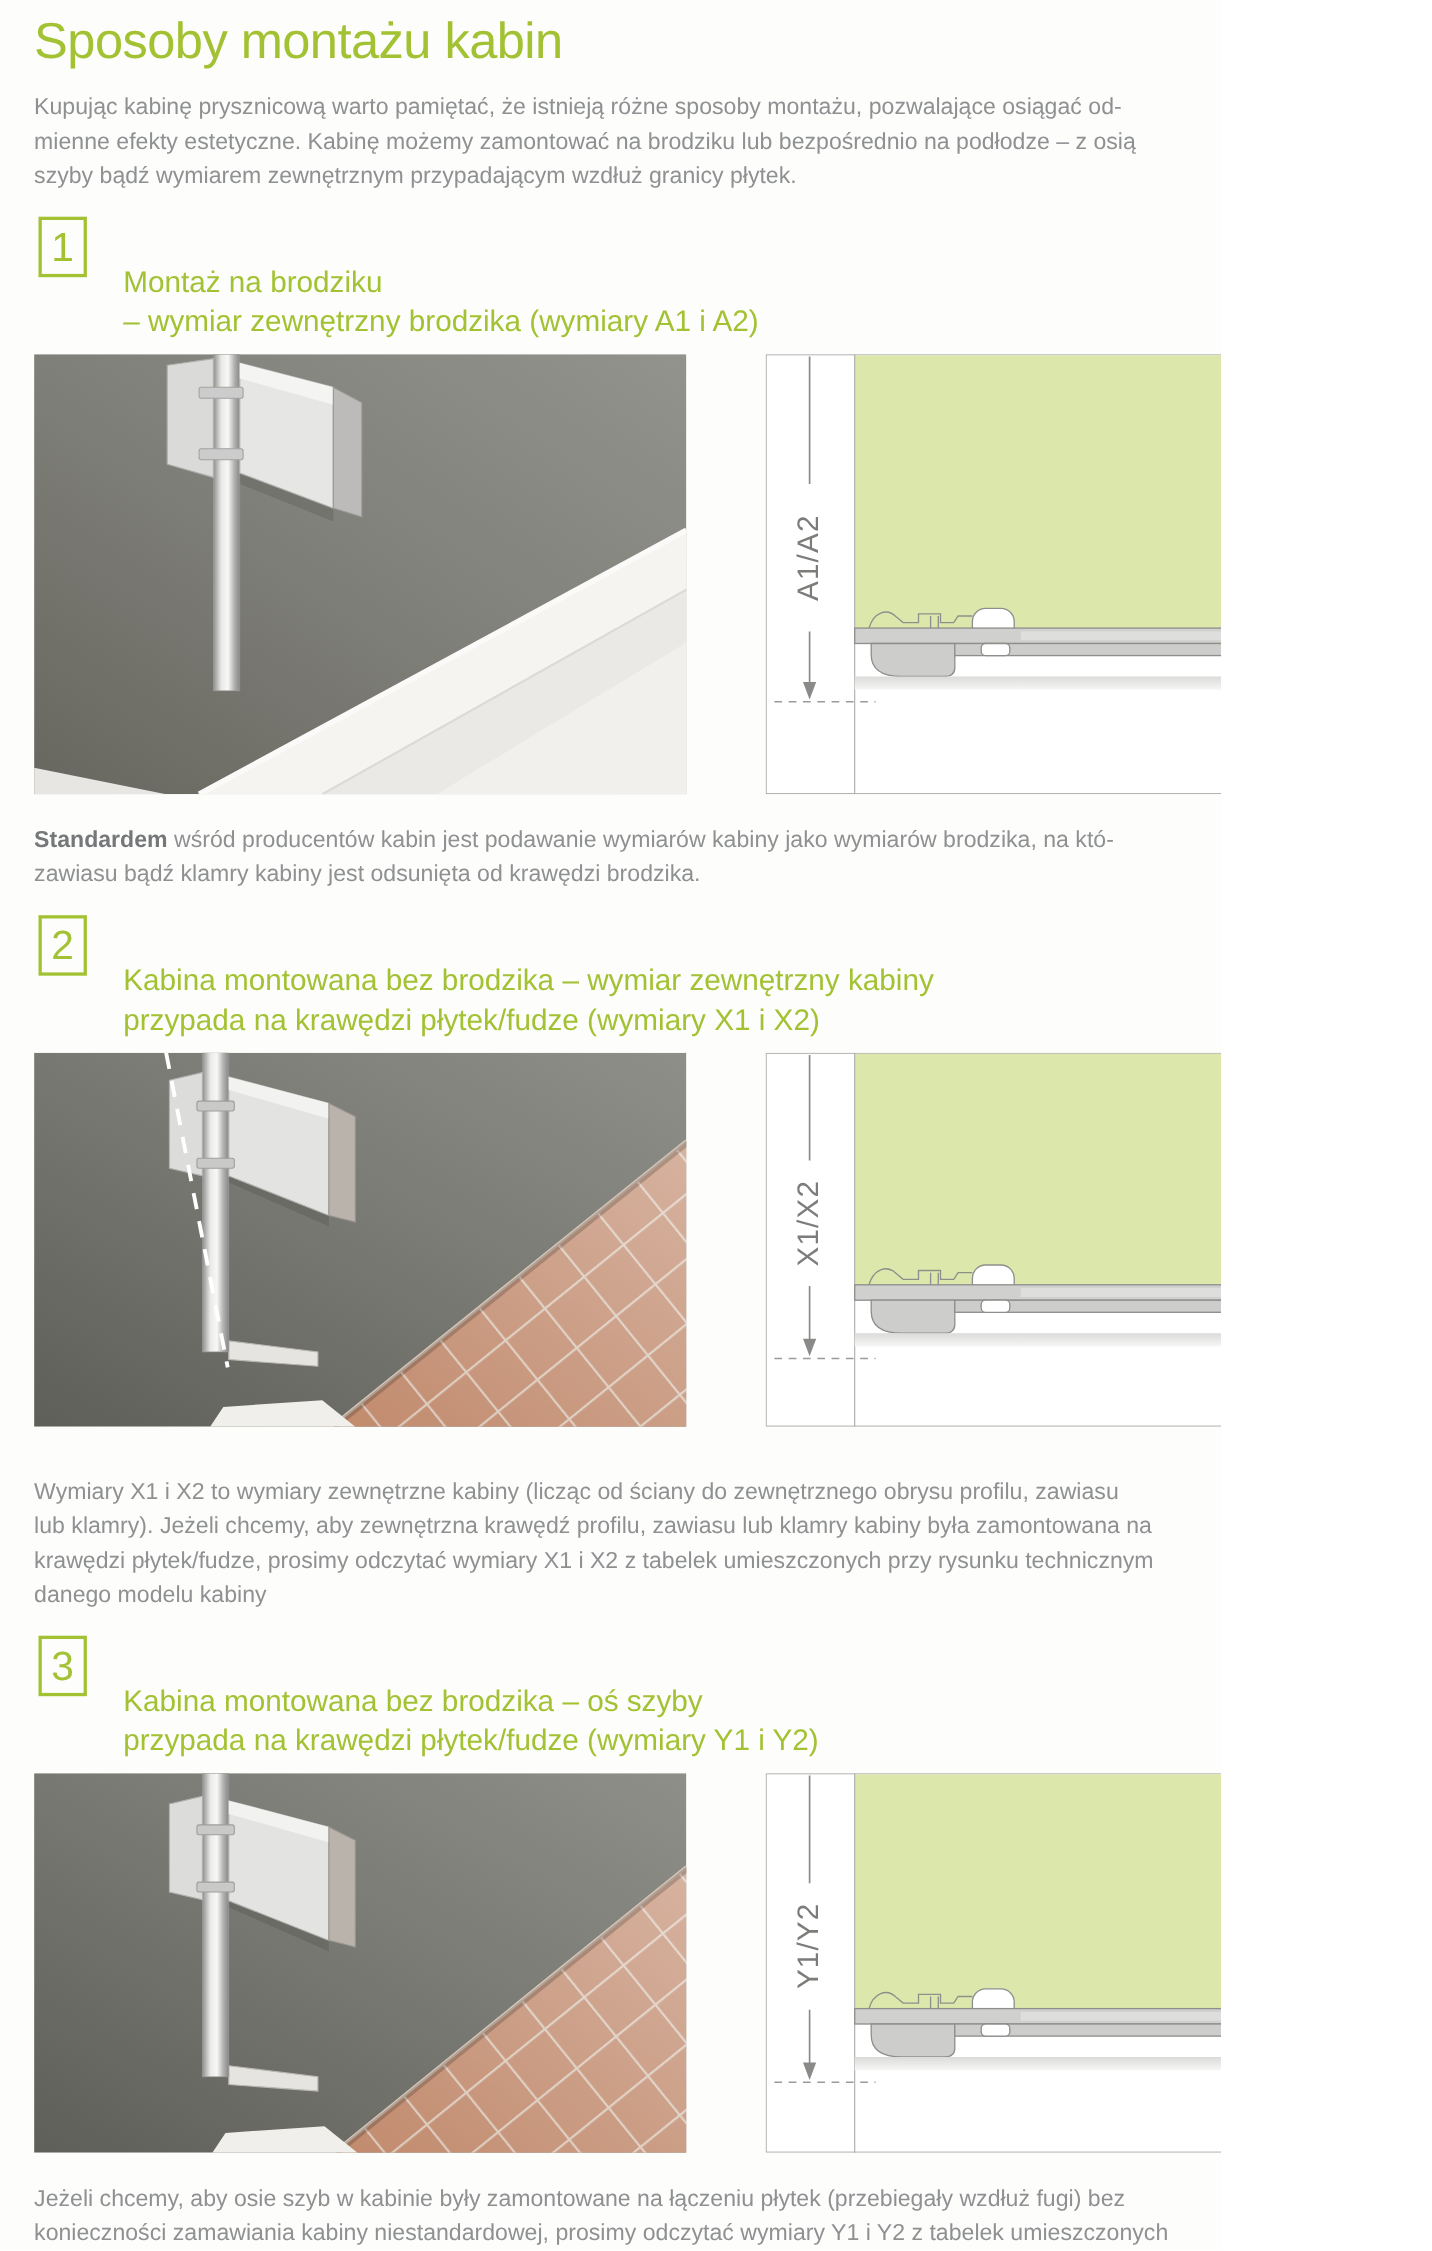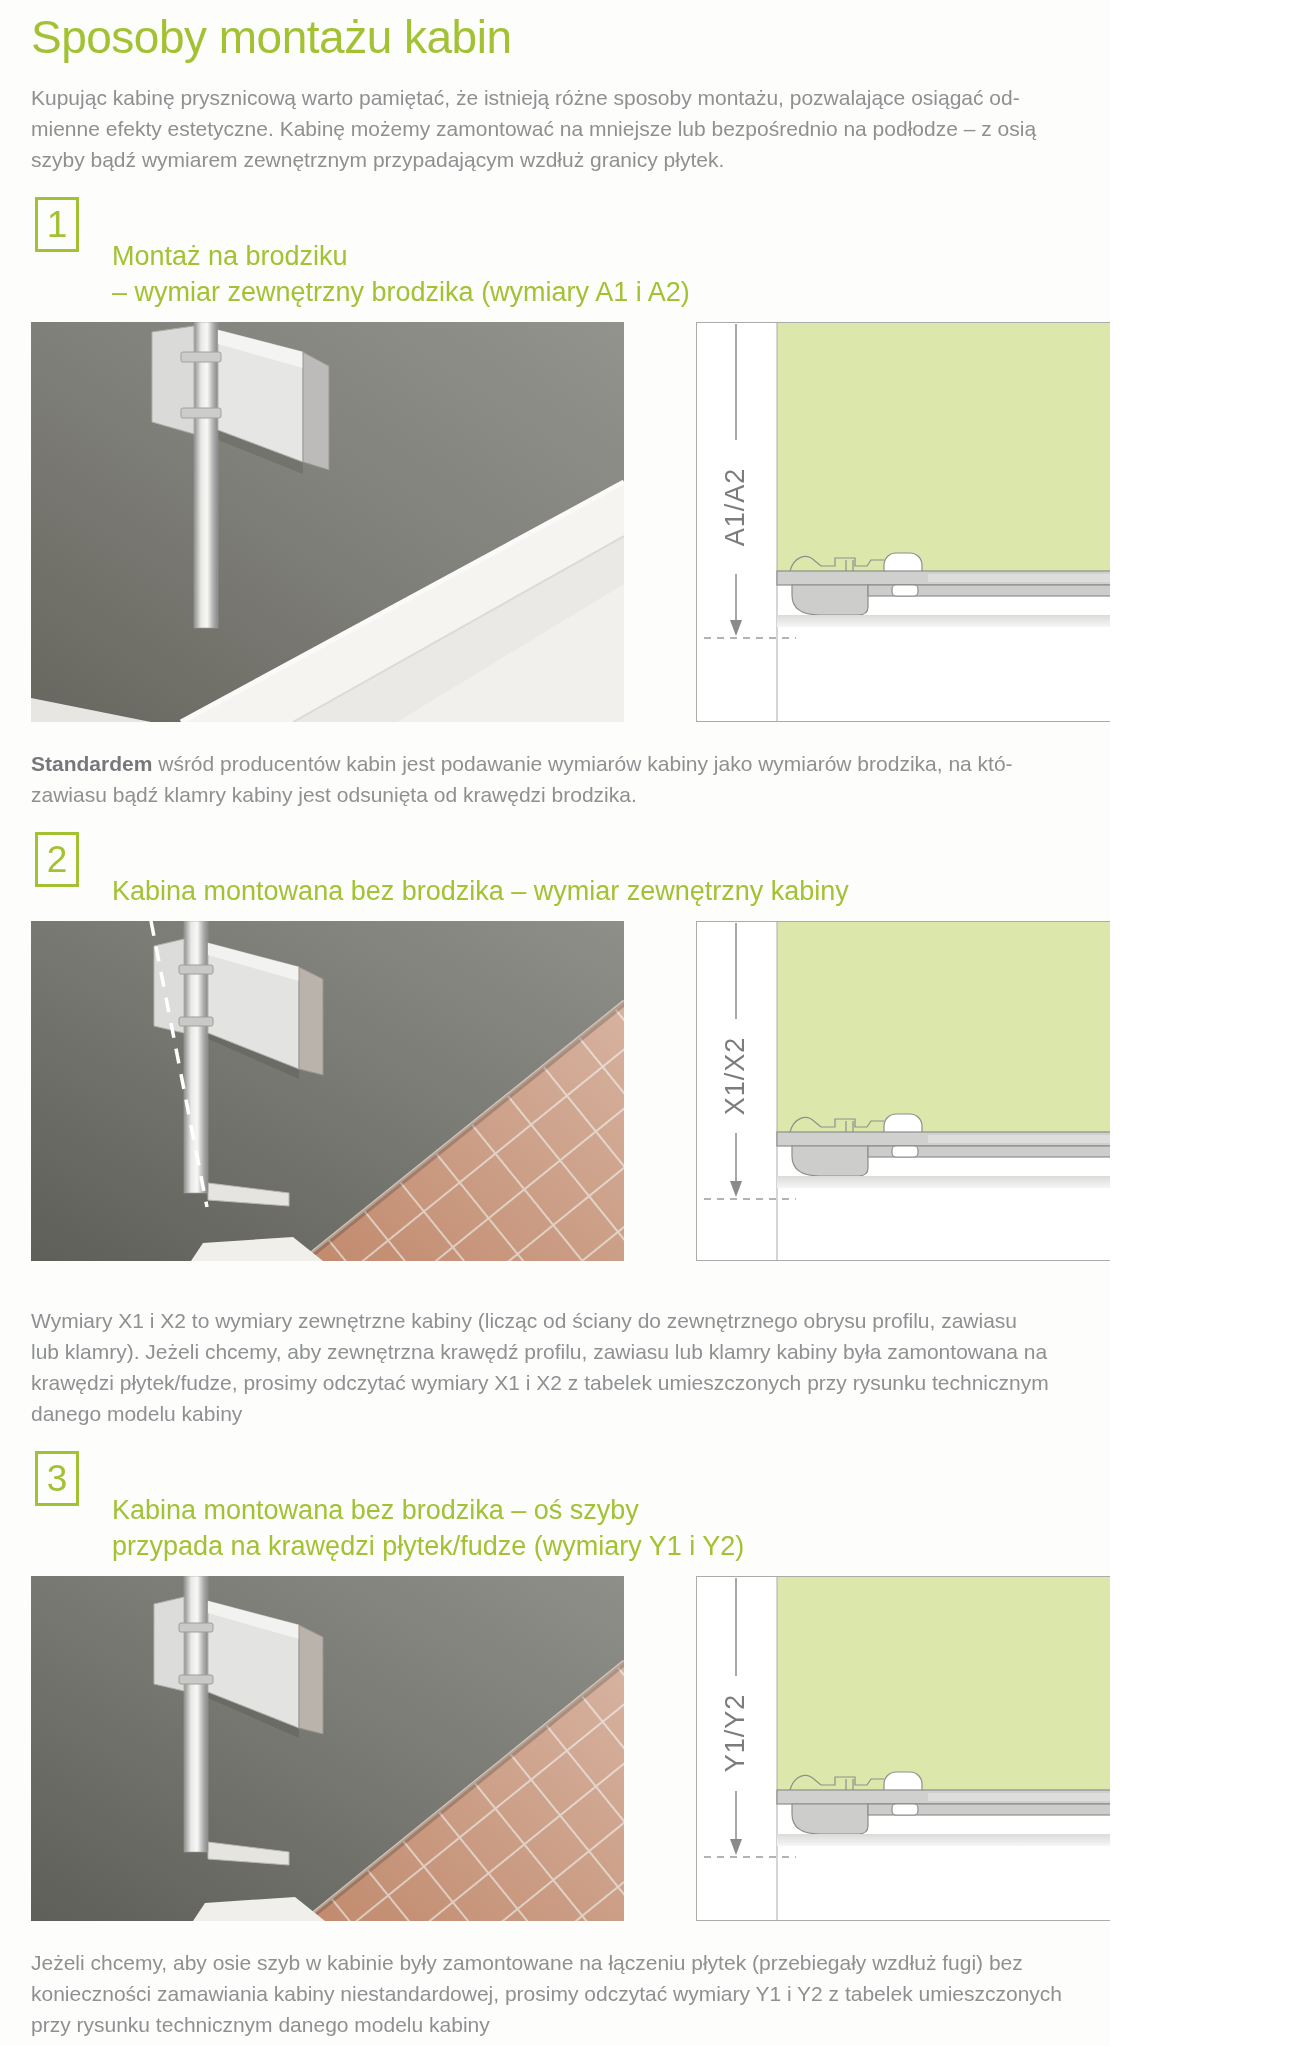--- a/index.html
+++ b/index.html
@@ -38,21 +38,21 @@
 </style>
 </head>
 <body>
 
 <div class="page">
 
   <h1 class="title">Sposoby montażu kabin</h1>
 
   <div class="par">
     <span class="pline">Kupując kabinę prysznicową warto pamiętać, że istnieją różne sposoby montażu, pozwalające osiągać od-</span>
-    <span class="pline">mienne efekty estetyczne. Kabinę możemy zamontować na mniejsze lub bezpośrednio na podłodze – z osią</span>
+    <span class="pline">mienne efekty estetyczne. Kabinę możemy zamontować na brodziku lub bezpośrednio na podłodze – z osią</span>
     <span class="pline">szyby bądź wymiarem zewnętrznym przypadającym wzdłuż granicy płytek.</span>
   </div>
 
   <div class="sec-head">
     <div class="num-box">
       <span>1</span>
     </div>
     <h2 class="sec-title">
       <span class="hline">Montaż na brodziku</span>
       <span class="hline">– wymiar zewnętrzny brodzika (wymiary A1 i A2)</span>
@@ -133,20 +133,21 @@
     <span class="pline"><strong>Standardem</strong><span> wśród producentów kabin jest podawanie wymiarów kabiny jako wymiarów brodzika, na któ-</span></span>
     <span class="pline">zawiasu bądź klamry kabiny jest odsunięta od krawędzi brodzika.</span>
   </div>
 
   <div class="sec-head">
     <div class="num-box">
       <span>2</span>
     </div>
     <h2 class="sec-title">
       <span class="hline">Kabina montowana bez brodzika – wymiar zewnętrzny kabiny</span>
+      <span class="hline">przypada na krawędzi płytek/fudze (wymiary X1 i X2)</span>
     </h2>
   </div>
 
   <div class="img-row">
 
     <svg class="photo" width="593" height="340" viewBox="0 0 593 340">
       <defs>
         <linearGradient id="w2" x1="0" y1="1" x2="1" y2="0">
           <stop offset="0" stop-color="#5f5f59"></stop>
             <stop offset="0.55" stop-color="#7b7b75"></stop>

